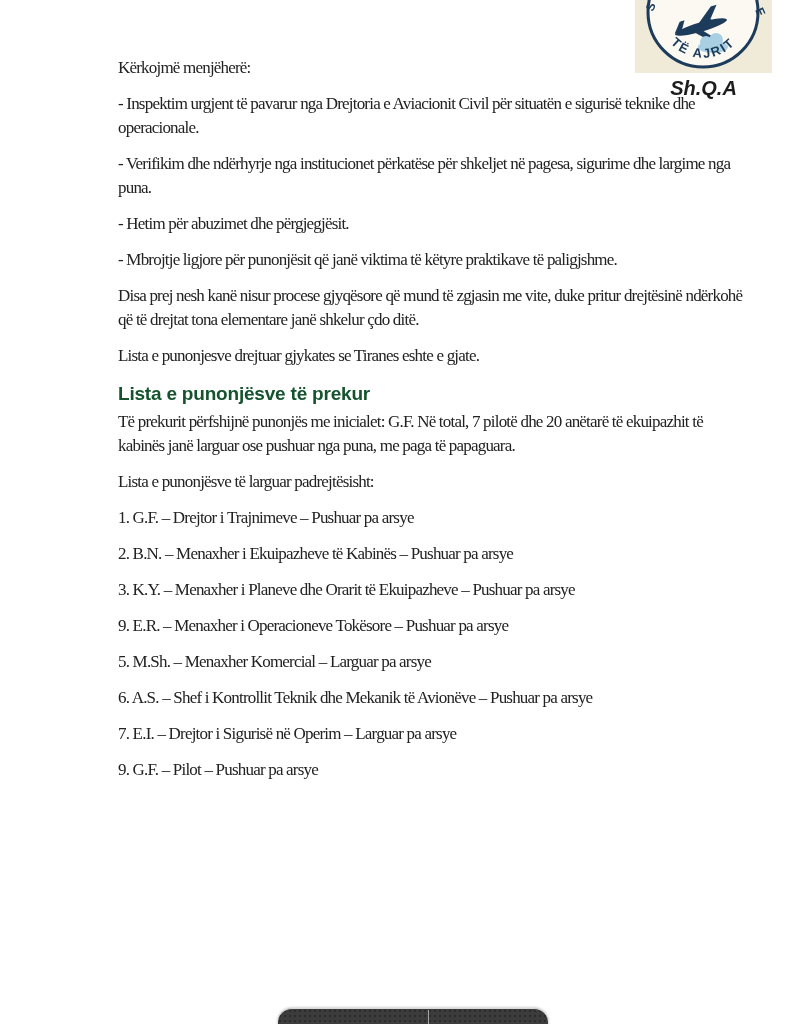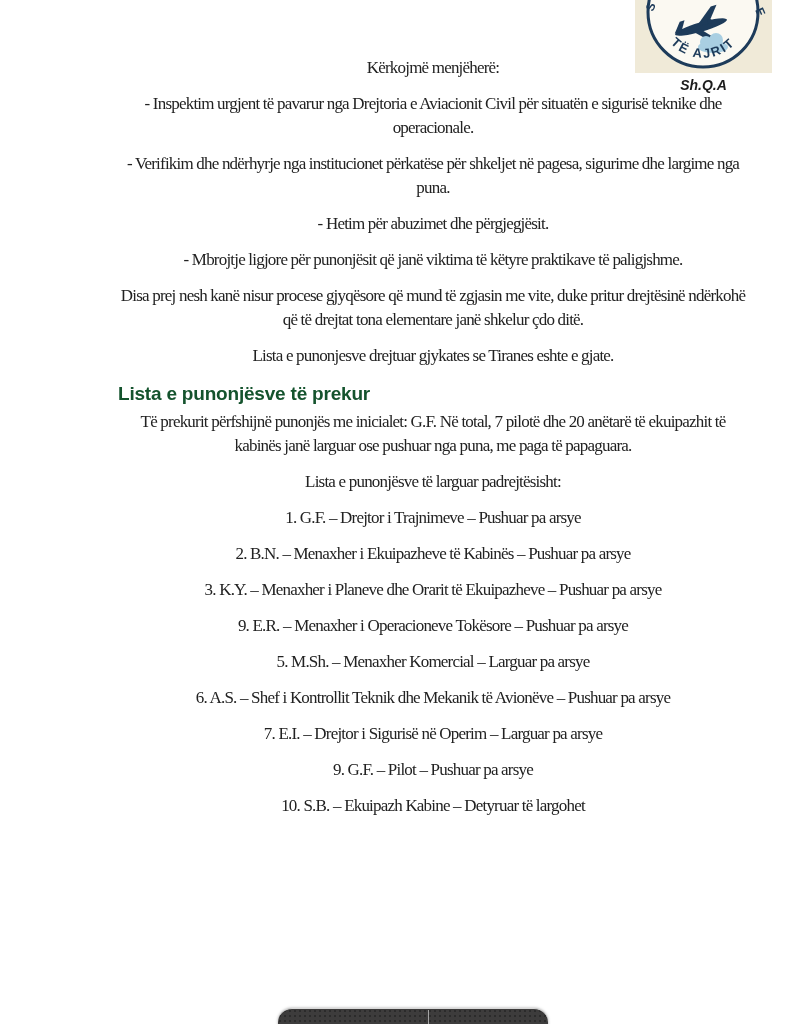--- a/index.html
+++ b/index.html
@@ -26,36 +26,36 @@
   }
   .logo-caption {
     position: absolute;
     left: 635px;
     top: 77px;
     width: 137px;
     text-align: center;
     font-family: "Liberation Sans", sans-serif;
     font-weight: 700;
     font-style: italic;
-    font-size: 14px;
+    font-size: 20px;
     color: #1c1c1c;
   }
 
   
   .content {
     position: absolute;
     left: 118px;
     top: 56px;
     width: 630px;
     color: #222222;
     font-size: 17px;
     line-height: 24px;
     letter-spacing: -0.8px;
   }
-  .para { margin: 0 0 12px 0; text-align: center; }
+  .para { margin: 0 0 12px 0; }
   .section-heading {
     font-family: "Liberation Sans", sans-serif;
     font-weight: 700;
     font-size: 19px;
     line-height: 28px;
     letter-spacing: -0.2px;
     color: #14532d;
     margin: 10px 0 2px 0;
   }
 
@@ -137,20 +137,19 @@
     <p class="para">Lista e punonjësve të larguar padrejtësisht:</p>
 
     <p class="para">1. G.F. – Drejtor i Trajnimeve – Pushuar pa arsye</p>
     <p class="para">2. B.N. – Menaxher i Ekuipazheve të Kabinës – Pushuar pa arsye</p>
     <p class="para">3. K.Y. – Menaxher i Planeve dhe Orarit të Ekuipazheve – Pushuar pa arsye</p>
     <p class="para">9. E.R. – Menaxher i Operacioneve Tokësore – Pushuar pa arsye</p>
     <p class="para">5. M.Sh. – Menaxher Komercial – Larguar pa arsye</p>
     <p class="para">6. A.S. – Shef i Kontrollit Teknik dhe Mekanik të Avionëve – Pushuar pa arsye</p>
     <p class="para">7. E.I. – Drejtor i Sigurisë në Operim – Larguar pa arsye</p>
     <p class="para">9. G.F. – Pilot – Pushuar pa arsye</p>
-    <p class="para">10. S.B. – Ekuipazh Kabine – Detyruar të largohet</p>
   </div>
 
   <div class="bottom-bar">
     <div class="bottom-bar-divider"></div>
   </div>
 
 </div>
 
 </body></html>

